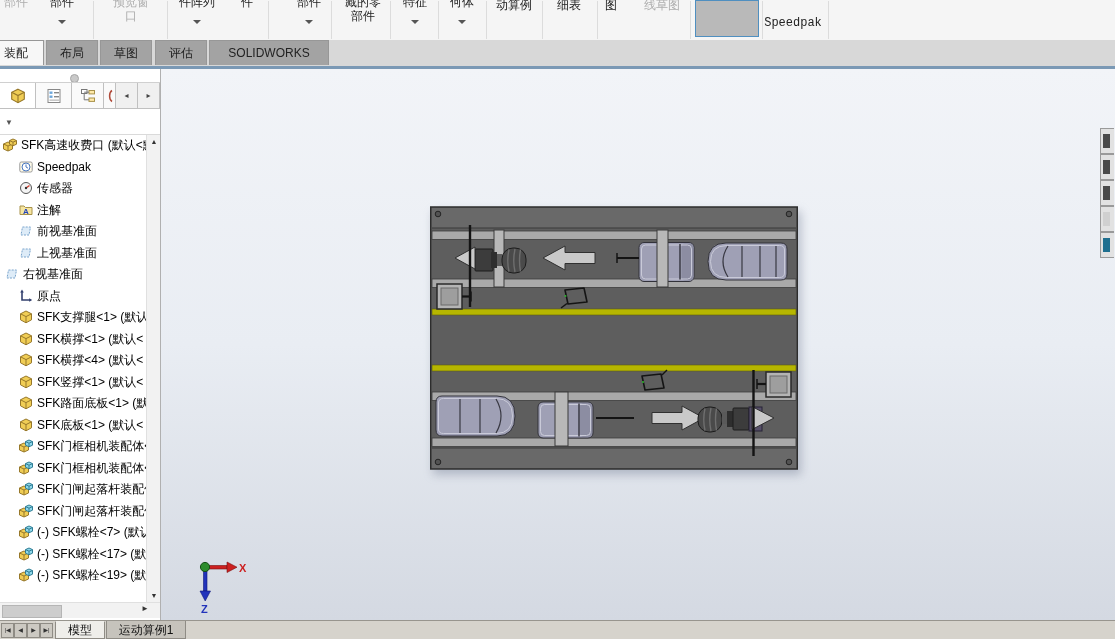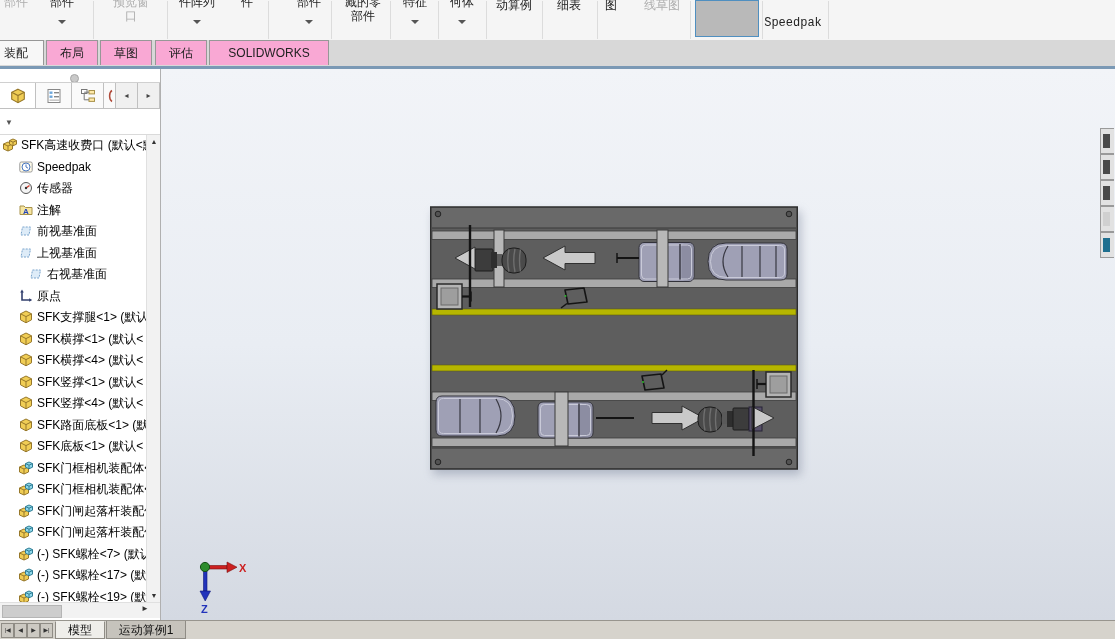--- a/index.html
+++ b/index.html
@@ -10,21 +10,21 @@
   #ribbon{position:absolute;left:0;top:0;width:1115px;height:40px;background:#f5f5f5;border-bottom:1px solid #cfcfcf;overflow:hidden;}
   .ritem{position:absolute;top:0;height:40px;text-align:center;font-size:12px;color:#222;cursor:default;}
   .ritem .rlabel{white-space:pre-line;line-height:14px;}
   .ritem.disabled{color:#adadad;}
   .rcaret{position:absolute;left:50%;top:20px;margin-left:-4px;width:0;height:0;border:4px solid transparent;border-top:4px solid #555;}
   .rsep{position:absolute;top:1px;height:38px;width:1px;background:#dcdcdc;}
   .rbigbtn{position:absolute;background:#b9b9b9;border:1px solid #4f8fc0;box-sizing:border-box;}
 
   
   #tabrow{position:absolute;left:0;top:40px;width:1115px;height:26px;background:#d8d8d8;border-bottom:3px solid #7b99b5;box-sizing:content-box;}
-  .ctab{position:absolute;top:0;height:25px;line-height:25px;padding:0 12px;font-size:12px;color:#222;background:#f9a8d4;border:1px solid #979797;border-bottom:none;box-sizing:border-box;text-align:center;cursor:default;}
+  .ctab{position:absolute;top:0;height:25px;line-height:25px;padding:0 12px;font-size:12px;color:#222;background:#a3a3a3;border:1px solid #979797;border-bottom:none;box-sizing:border-box;text-align:center;cursor:default;}
   .ctab.active{background:#f7f7f7;}
 
   
   #hud{position:absolute;left:483px;top:41px;height:24px;display:flex;align-items:center;}
   .hicon{width:24px;height:22px;display:flex;align-items:center;justify-content:center;cursor:default;}
   .hcaret{width:9px;font-size:8px;color:#777;text-align:center;cursor:default;}
 
   
   #winctl{position:absolute;right:0;top:42px;height:22px;display:flex;align-items:center;gap:11px;padding-right:0;}
   .wicon{width:15px;height:15px;display:flex;align-items:center;justify-content:center;cursor:default;}
@@ -332,21 +332,21 @@
               <path d="M3.5 3h8l-1.5 8h-8z" fill="rgba(160,200,235,0.35)" stroke="#7aa4cc" stroke-dasharray="2 1.2"></path>
             </svg></span>
           <span class="tlabel">前视基准面</span>
         </div>
         <div class="trow" style="padding-left: 19px; font-family: Liberation Serif, serif;">
           <span class="tic"><svg width="14" height="14" viewBox="0 0 14 14">
               <path d="M3.5 3h8l-1.5 8h-8z" fill="rgba(160,200,235,0.35)" stroke="#7aa4cc" stroke-dasharray="2 1.2"></path>
             </svg></span>
           <span class="tlabel">上视基准面</span>
         </div>
-        <div class="trow" style="padding-left: 29px;">
+        <div class="trow" style="padding-left: 5px;">
           <span class="tic"><svg width="14" height="14" viewBox="0 0 14 14">
               <path d="M3.5 3h8l-1.5 8h-8z" fill="rgba(160,200,235,0.35)" stroke="#7aa4cc" stroke-dasharray="2 1.2"></path>
             </svg></span>
           <span class="tlabel">右视基准面</span>
         </div>
         <div class="trow" style="padding-left: 19px;">
           <span class="tic"><svg width="14" height="14" viewBox="0 0 14 14">
               <path d="M3 2.5V11H11.5" fill="none" stroke="#33406e" stroke-width="1.6"></path>
               <path d="M1.2 3.5 3 0.5 4.8 3.5Z" fill="#33406e"></path>
               <path d="M10.2 9.2 13.2 11 10.2 12.8Z" fill="#33406e"></path>
@@ -373,27 +373,20 @@
               <path d="M1.5 3.8 7 6.6 12.5 3.8M7 6.6V12.8" fill="none" stroke="#97782a"></path>
             </svg></span>
           <span class="tlabel">SFK横撑&lt;4&gt; (默认&lt;</span>
         </div>
         <div class="trow" style="padding-left: 19px;">
           <span class="tic"><svg width="14" height="14" viewBox="0 0 14 14">
               <path d="M7 1 12.5 3.8 12.5 9.8 7 12.8 1.5 9.8 1.5 3.8Z" fill="#f0cd55" stroke="#97782a"></path>
               <path d="M1.5 3.8 7 6.6 12.5 3.8M7 6.6V12.8" fill="none" stroke="#97782a"></path>
             </svg></span>
           <span class="tlabel">SFK竖撑&lt;1&gt; (默认&lt;</span>
-        </div>
-        <div class="trow" style="padding-left: 19px;">
-          <span class="tic"><svg width="14" height="14" viewBox="0 0 14 14">
-              <path d="M7 1 12.5 3.8 12.5 9.8 7 12.8 1.5 9.8 1.5 3.8Z" fill="#f0cd55" stroke="#97782a"></path>
-              <path d="M1.5 3.8 7 6.6 12.5 3.8M7 6.6V12.8" fill="none" stroke="#97782a"></path>
-            </svg></span>
-          <span class="tlabel">SFK竖撑&lt;4&gt; (默认&lt;</span>
         </div>
         <div class="trow" style="padding-left: 19px;">
           <span class="tic"><svg width="14" height="14" viewBox="0 0 14 14">
               <path d="M7 1 12.5 3.8 12.5 9.8 7 12.8 1.5 9.8 1.5 3.8Z" fill="#f0cd55" stroke="#97782a"></path>
               <path d="M1.5 3.8 7 6.6 12.5 3.8M7 6.6V12.8" fill="none" stroke="#97782a"></path>
             </svg></span>
           <span class="tlabel">SFK路面底板&lt;1&gt; (默</span>
         </div>
         <div class="trow" style="padding-left: 19px;">
           <span class="tic"><svg width="14" height="14" viewBox="0 0 14 14">

